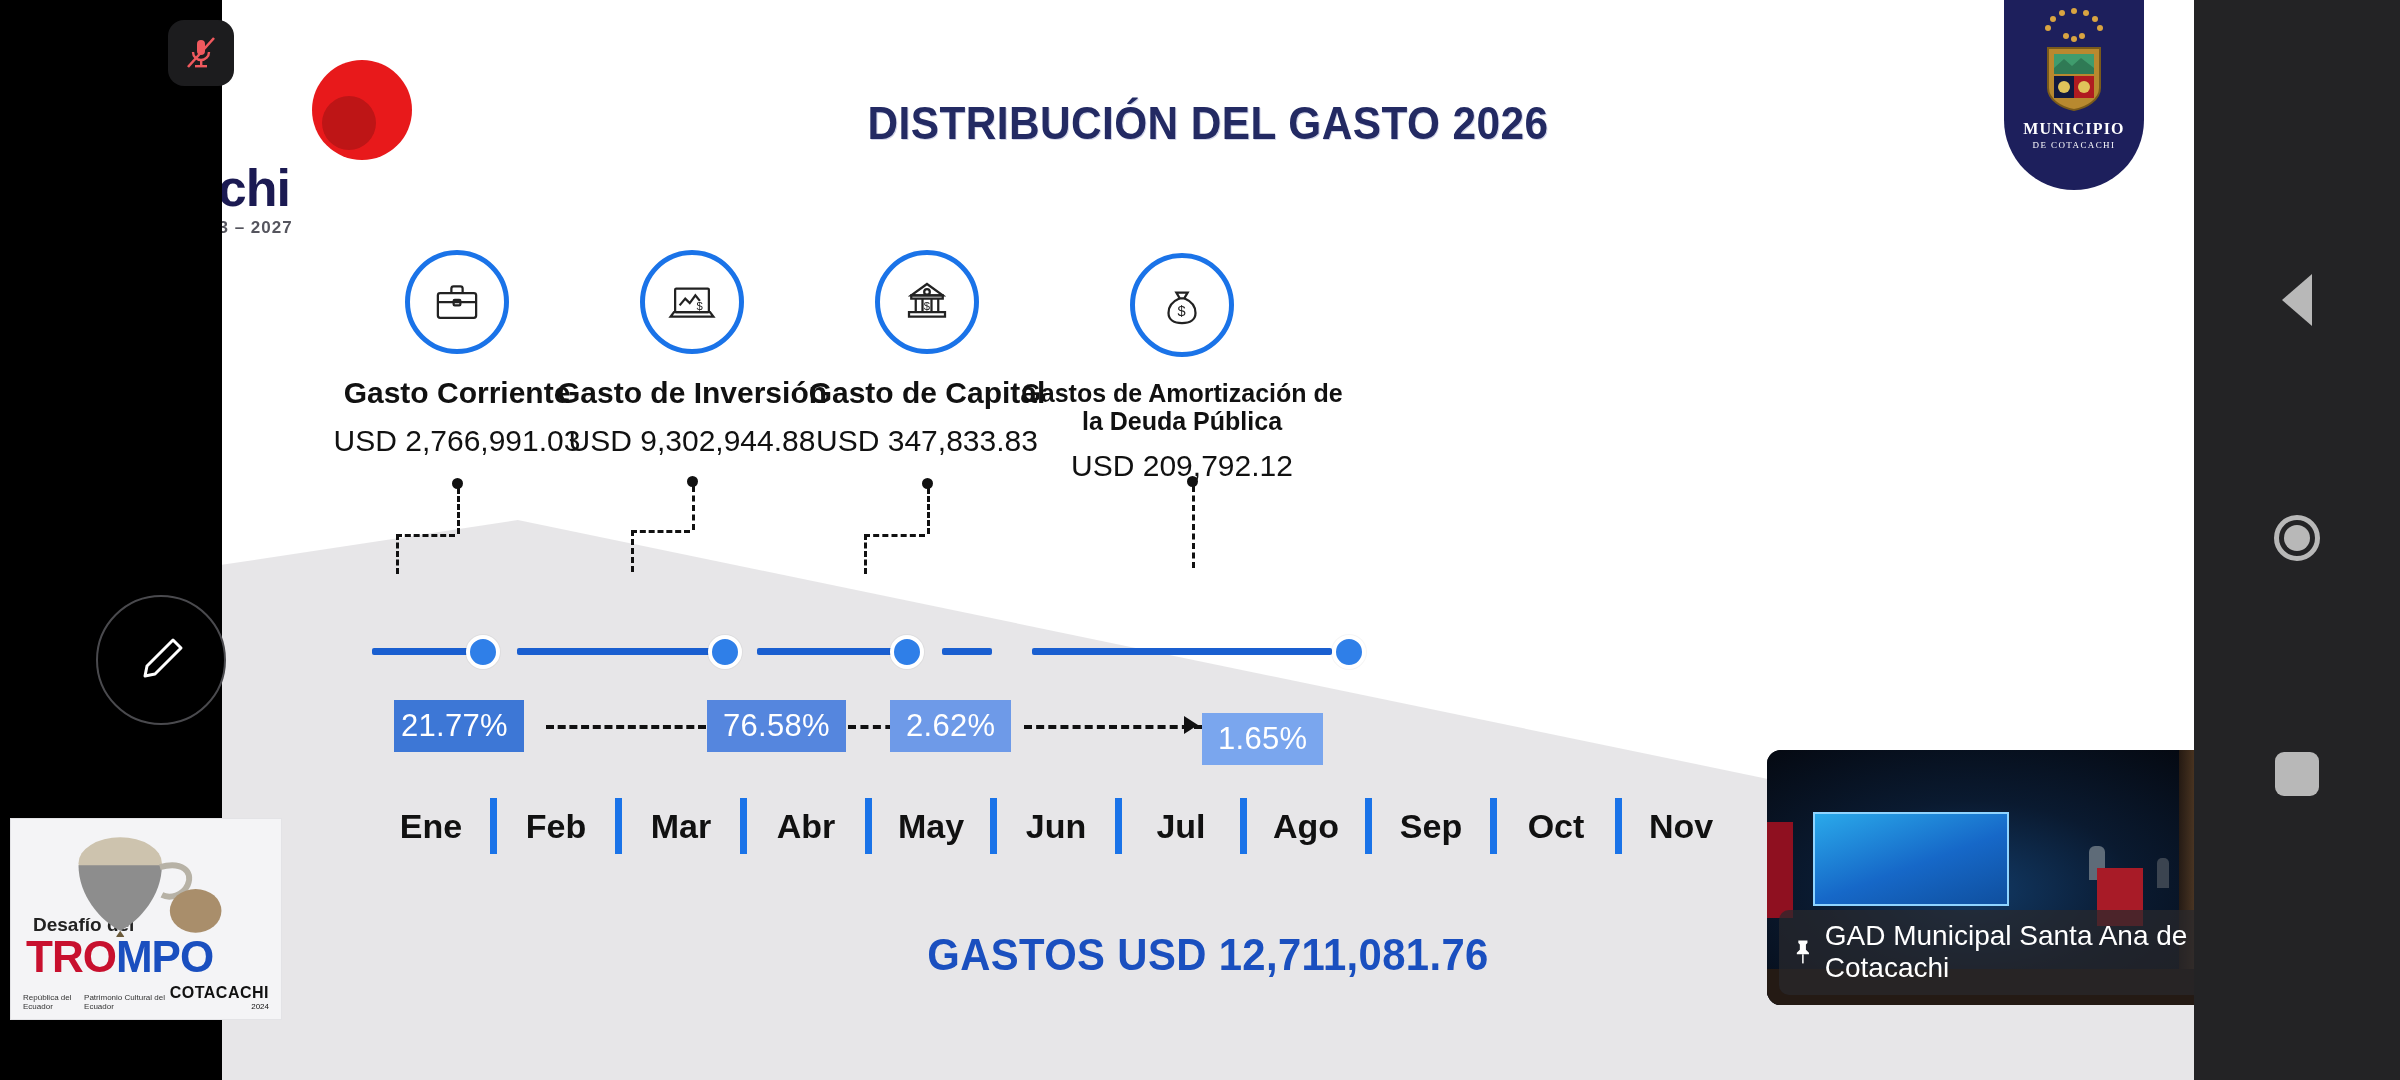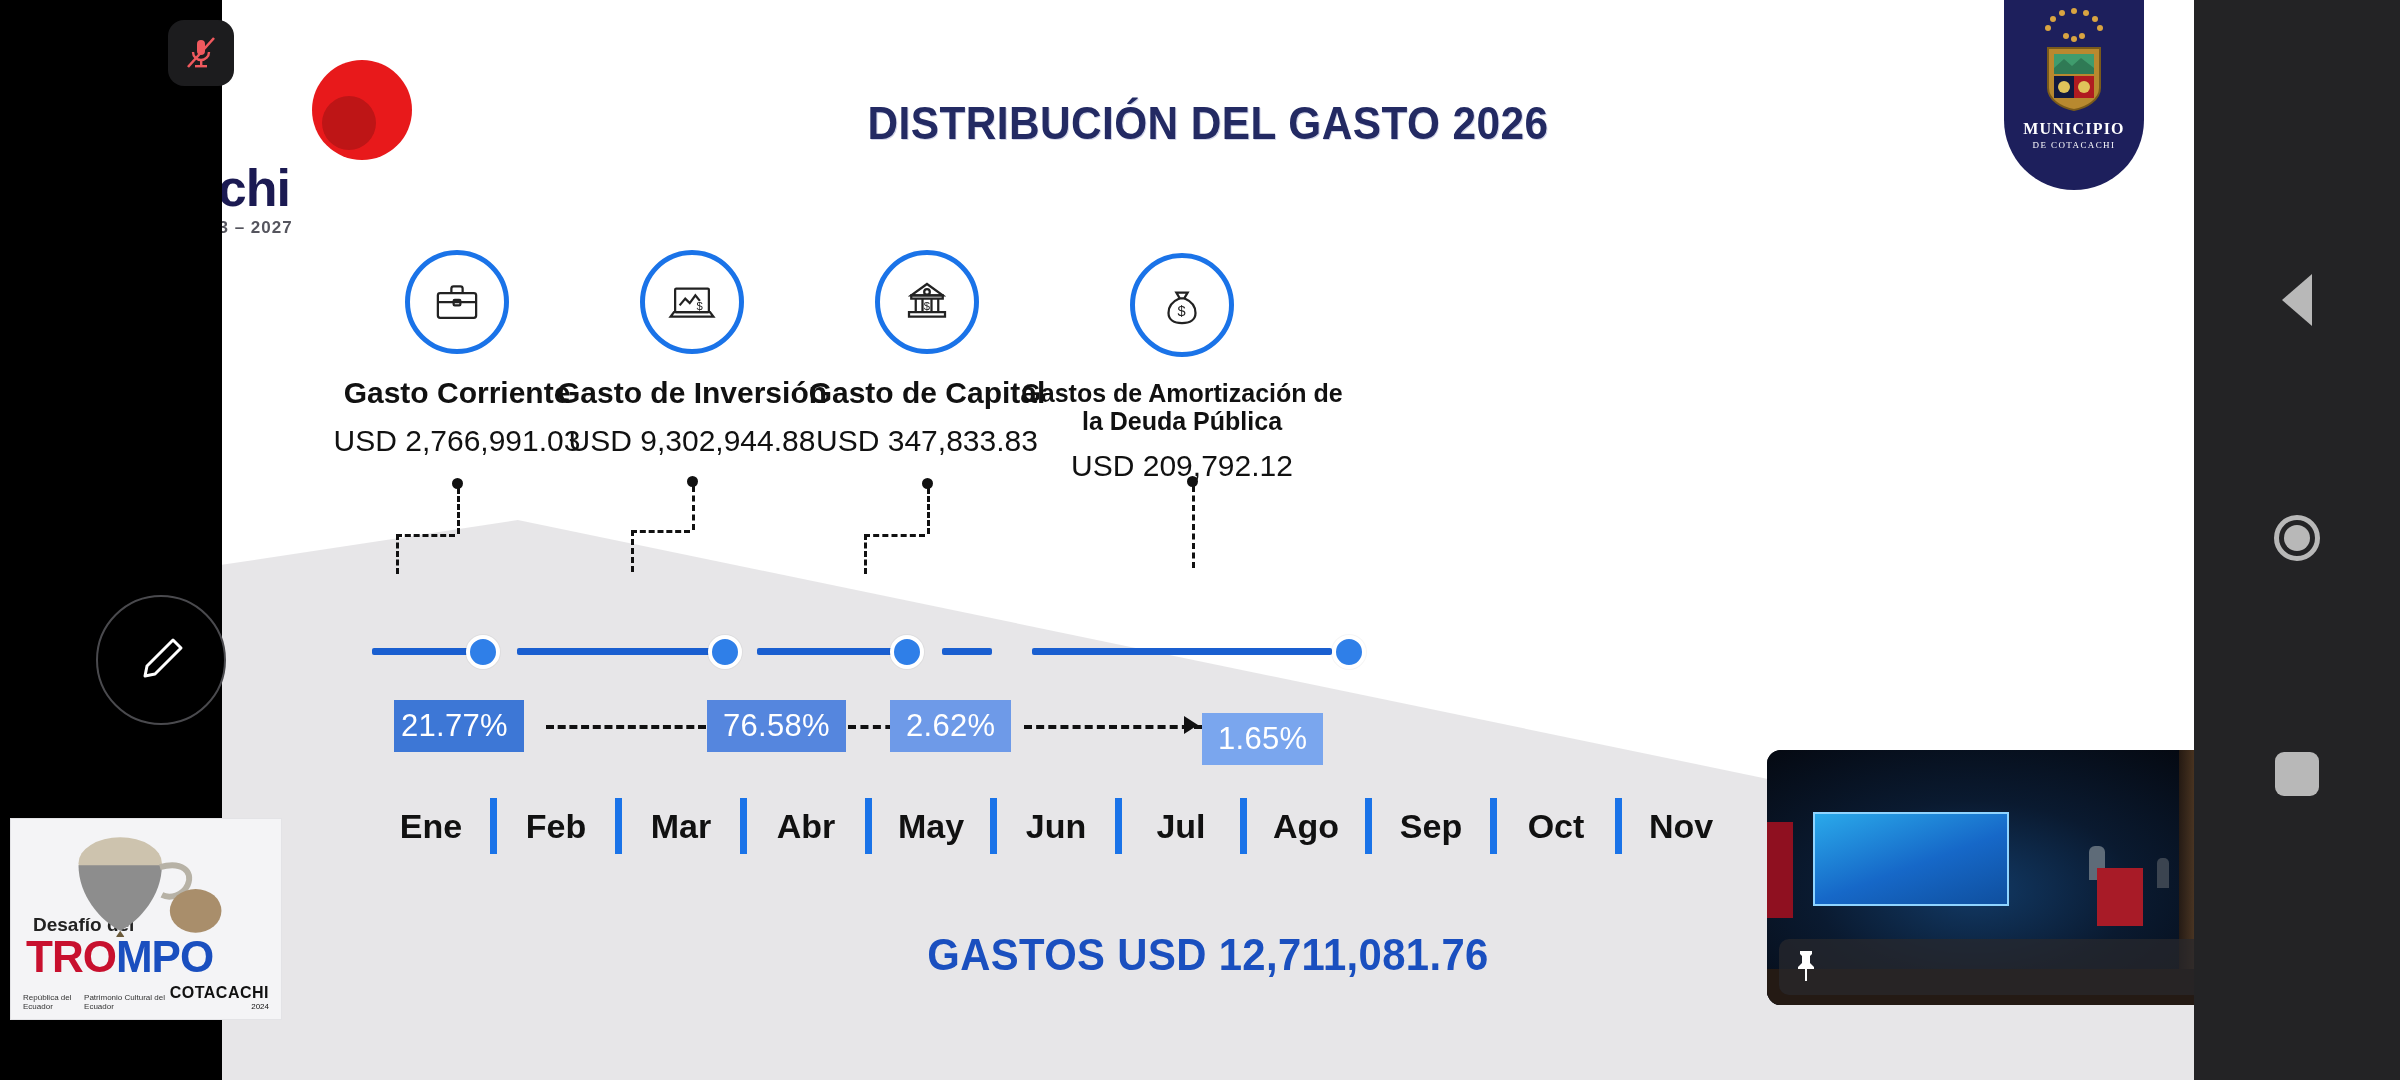--- a/index.html
+++ b/index.html
@@ -468,20 +468,21 @@
     <div class="person"></div>
     <div class="podium"></div>
     <div class="person2"></div>
     <div class="curtain"></div>
     <div class="floor"></div>
     <div id="pip-caption">
       <svg width="26" height="34" viewBox="0 0 26 34">
         <path d="M7 2h12v3l-2 2v7l4 4v2H5v-2l4-4V7L7 5z" fill="#fff"></path>
         <rect x="12" y="20" width="2" height="12" fill="#fff"></rect>
       </svg>
+      <div class="txt">GAD Municipal Santa Ana de Cotacachi</div>
     </div>
   </div>
 
   <div id="mic-btn">
     <svg width="38" height="38" viewBox="0 0 38 38">
       <rect x="15" y="6" width="8" height="15" rx="4" fill="#f0595e"></rect>
       <path d="M11 18a8 8 0 0 0 16 0" fill="none" stroke="#f0595e" stroke-width="2.4"></path>
       <rect x="18" y="26" width="2.4" height="6" fill="#f0595e"></rect>
       <rect x="13" y="31" width="12" height="2.4" fill="#f0595e"></rect>
       <line x1="6" y1="33" x2="32" y2="4" stroke="#f0595e" stroke-width="2.6"></line>

